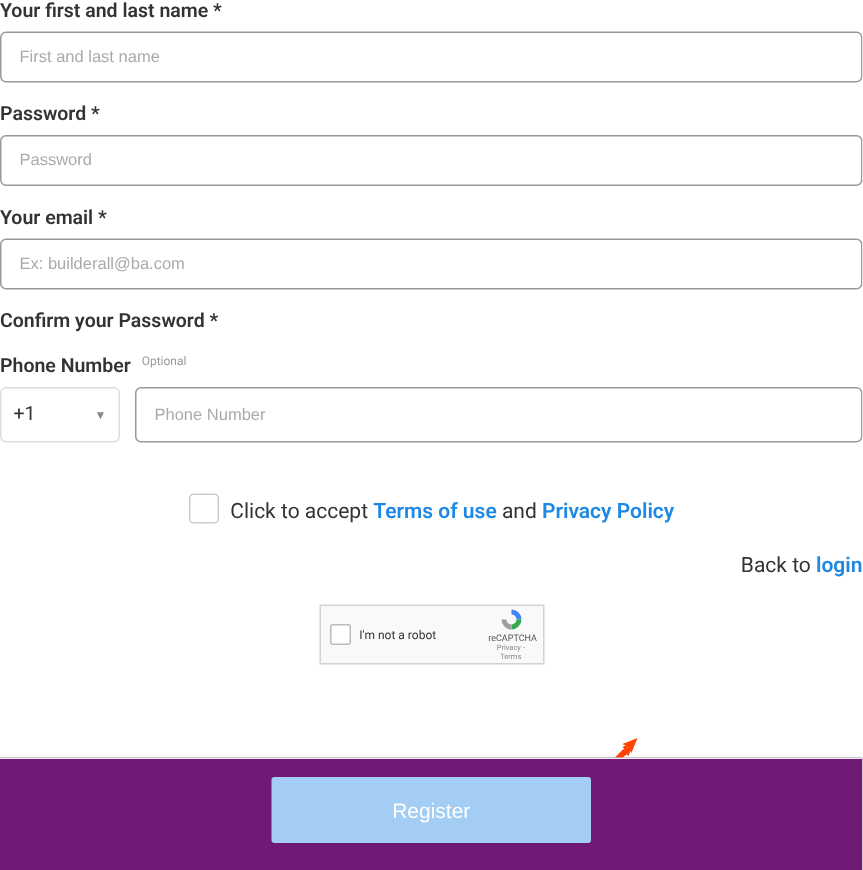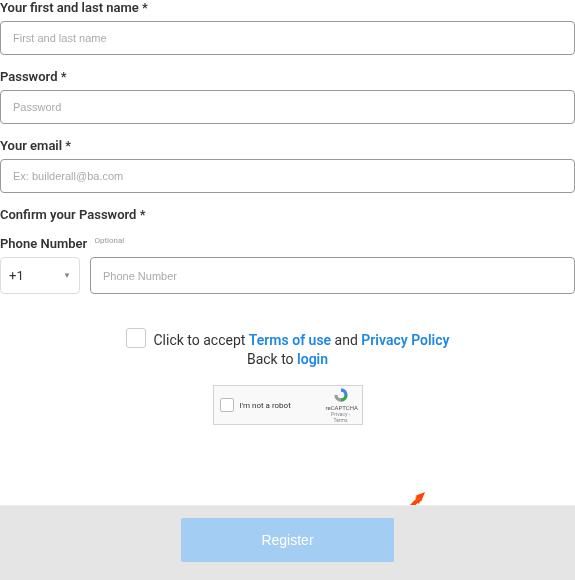--- a/index.html
+++ b/index.html
@@ -83,22 +83,22 @@
       background: #fff;
       cursor: pointer;
       display: inline-block;
     }
     .link {
       color: #1e88e5;
       font-weight: 600;
       cursor: pointer;
     }
     .back-row {
-      text-align: center;
-      margin-top: 3px;
+      text-align: right;
+      margin-top: 20px;
       font-size: 14px;
       color: #333;
     }
     .recaptcha {
       margin: 18px auto 12px;
       width: 150px;
       height: 40px;
       border: 1px solid #d3d3d3;
       background: #f9f9f9;
       display: flex;
@@ -130,21 +130,21 @@
       width: 16px;
       height: 16px;
       display: block;
       margin: 0 auto 1px;
     }
     .bottom-bar {
       position: absolute;
       bottom: 0;
       left: 0;
       right: 0;
-      background: #e5e5e5;
+      background: #701a75;
       border-top: 1px solid #eee;
       padding: 12px 0 18px;
       text-align: center;
     }
     .register-btn {
       background: #a3cdf3;
       color: #fff;
       border: none;
       padding: 14px 80px;
       font-size: 14px;

